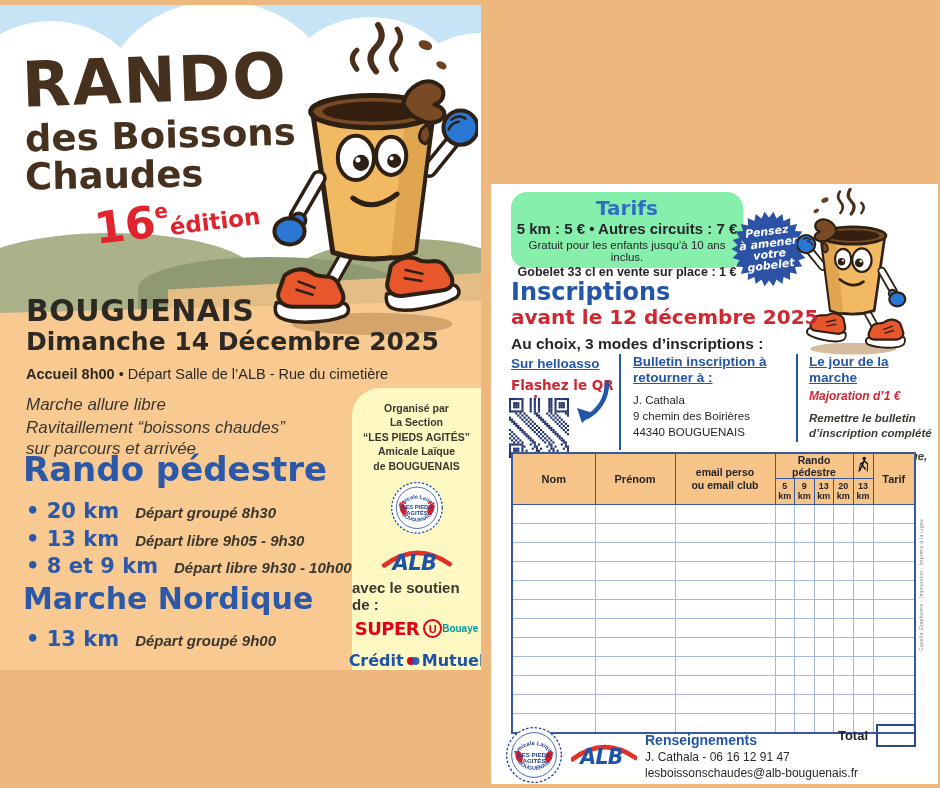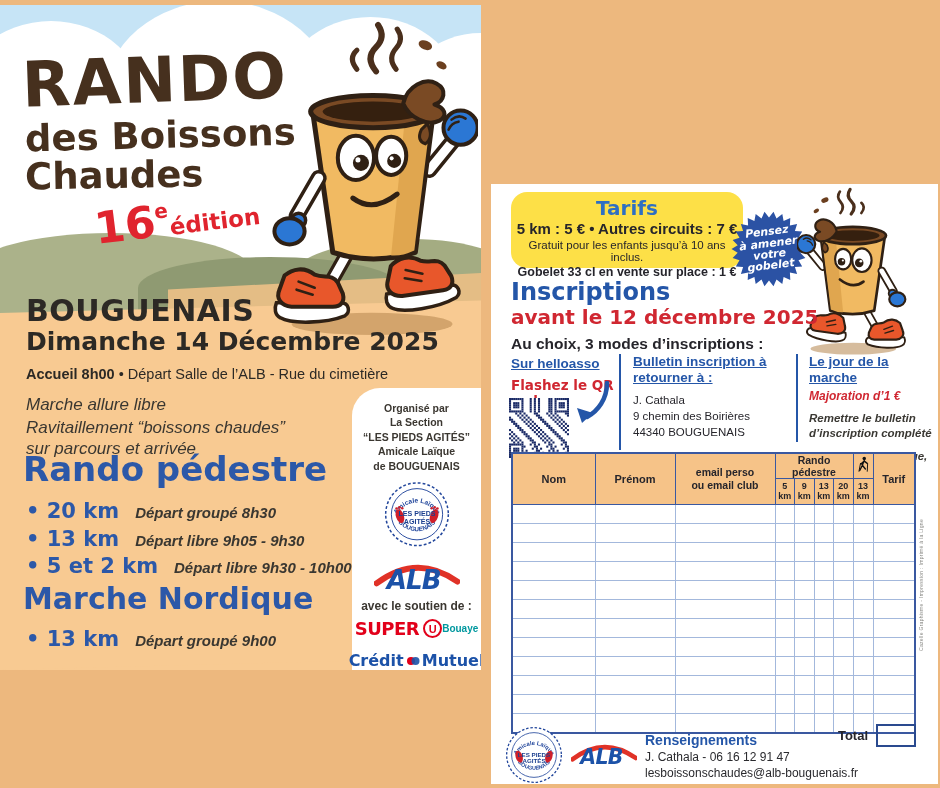--- a/index.html
+++ b/index.html
@@ -38,36 +38,36 @@
   .pnote { font-size:17px; font-style:italic; color:#3a3731; line-height:1.25; }
   .note1 { left:26px; top:389px; }
   .note2 { left:26px; top:412px; }
   .rando-h  { left:23px; top:447px; font-size:34px; color:#2c58a8; line-height:1; }
   .nordic-h { left:23px; top:579px; font-size:30px; color:#2c58a8; line-height:1; }
   .brow { left:26px; display:flex; align-items:baseline; gap:16px; white-space:nowrap; }
   .brow .km { font-family:"DejaVu Sans",sans-serif; font-weight:800; font-size:21px; color:#2c58a8; }
   .brow .det { font-size:15px; font-style:italic; font-weight:600; color:#3a3731; }
   .r1 { top:494px; } .r2 { top:522px; } .r3 { top:549px; } .r4 { top:622px; }
 
-  .panel { left:352px; top:383px; width:129px; height:282px; background:#ffffff; border-radius:28px 0 0 0;
+  .panel { left:352px; top:383px; width:129px; height:282px; background:#fef9c3; border-radius:28px 0 0 0;
            display:flex; flex-direction:column; align-items:center; padding-top:13px; }
   .orglines { font-size:10.5px; font-weight:700; color:#3b3731; text-align:center; line-height:1.38; }
-  .support { font-size:12px; font-weight:700; color:#3b3731; margin-top:4px; }
+  .support { font-size:15px; font-weight:700; color:#3b3731; margin-top:4px; }
   .su { display:flex; flex-direction:row; align-items:center; margin-top:5px; }
   .su-row { display:flex; align-items:center; gap:4px; }
   .su-word { font-family:"DejaVu Sans",sans-serif; font-weight:800; font-size:18px; color:#e2001a; letter-spacing:-.5px; }
   .su-circle { width:19px; height:19px; border:2.5px solid #e2001a; border-radius:50%; display:flex; align-items:center; justify-content:center;
                font-weight:800; font-size:11px; color:#e2001a; }
   .su-city { font-size:10px; font-weight:700; color:#00989f; margin-top:-1px; }
   .cm { display:flex; align-items:center; gap:2px; margin-top:12px; font-family:"DejaVu Sans",sans-serif;
         font-weight:800; font-size:16px; color:#1c52a8; }
 
   
   #formpage { position:absolute; left:491px; top:184px; width:447px; height:600px; background:#fff; }
-  .tarifs { left:20px; top:8px; width:232px; height:76px; background:#fde047; border-radius:16px; text-align:center; padding-top:5px; }
+  .tarifs { left:20px; top:8px; width:232px; height:76px; background:#86efac; border-radius:16px; text-align:center; padding-top:5px; }
   .t-title { font-family:"DejaVu Sans",sans-serif; font-weight:800; font-size:20px; color:#2e6fc3; line-height:1.1; }
   .t1 { font-size:15px; font-weight:800; color:#26252b; margin-top:1px; }
   .t2 { font-size:11.5px; color:#26252b; margin-top:2px; }
   .t3 { font-size:12.5px; font-weight:700; color:#26252b; margin-top:2px; }
 
   .starburst { left:240px; top:27px; width:76px; height:76px; }
   .sb-text { position:absolute; inset:0; display:flex; flex-direction:column; align-items:center; justify-content:center;
              color:#fff; font-family:"DejaVu Sans",sans-serif; font-weight:800; font-style:italic; font-size:11px;
              line-height:1.04; transform:rotate(-7deg); text-align:center; }
   .mascot-sm { left:306px; top:2px; width:118px; transform:scaleX(-1); }
@@ -206,21 +206,21 @@
   <div class="abs bubble rando-h">Rando pédestre</div>
   <div class="abs brow r1">
       <span class="km">• 20 km</span>
       <span class="det">Départ groupé 8h30</span>
     </div>
   <div class="abs brow r2">
       <span class="km">• 13 km</span>
       <span class="det">Départ libre 9h05 - 9h30</span>
     </div>
   <div class="abs brow r3">
-      <span class="km">• 5 et 2 km</span>
+      <span class="km">• 8 et 9 km</span>
       <span class="det">Départ libre 9h30 - 10h00</span>
     </div>
 
   <div class="abs bubble nordic-h">Marche Nordique</div>
   <div class="abs brow r4">
       <span class="km">• 13 km</span>
       <span class="det">Départ groupé 9h00</span>
     </div>
 
   <div class="abs panel">

